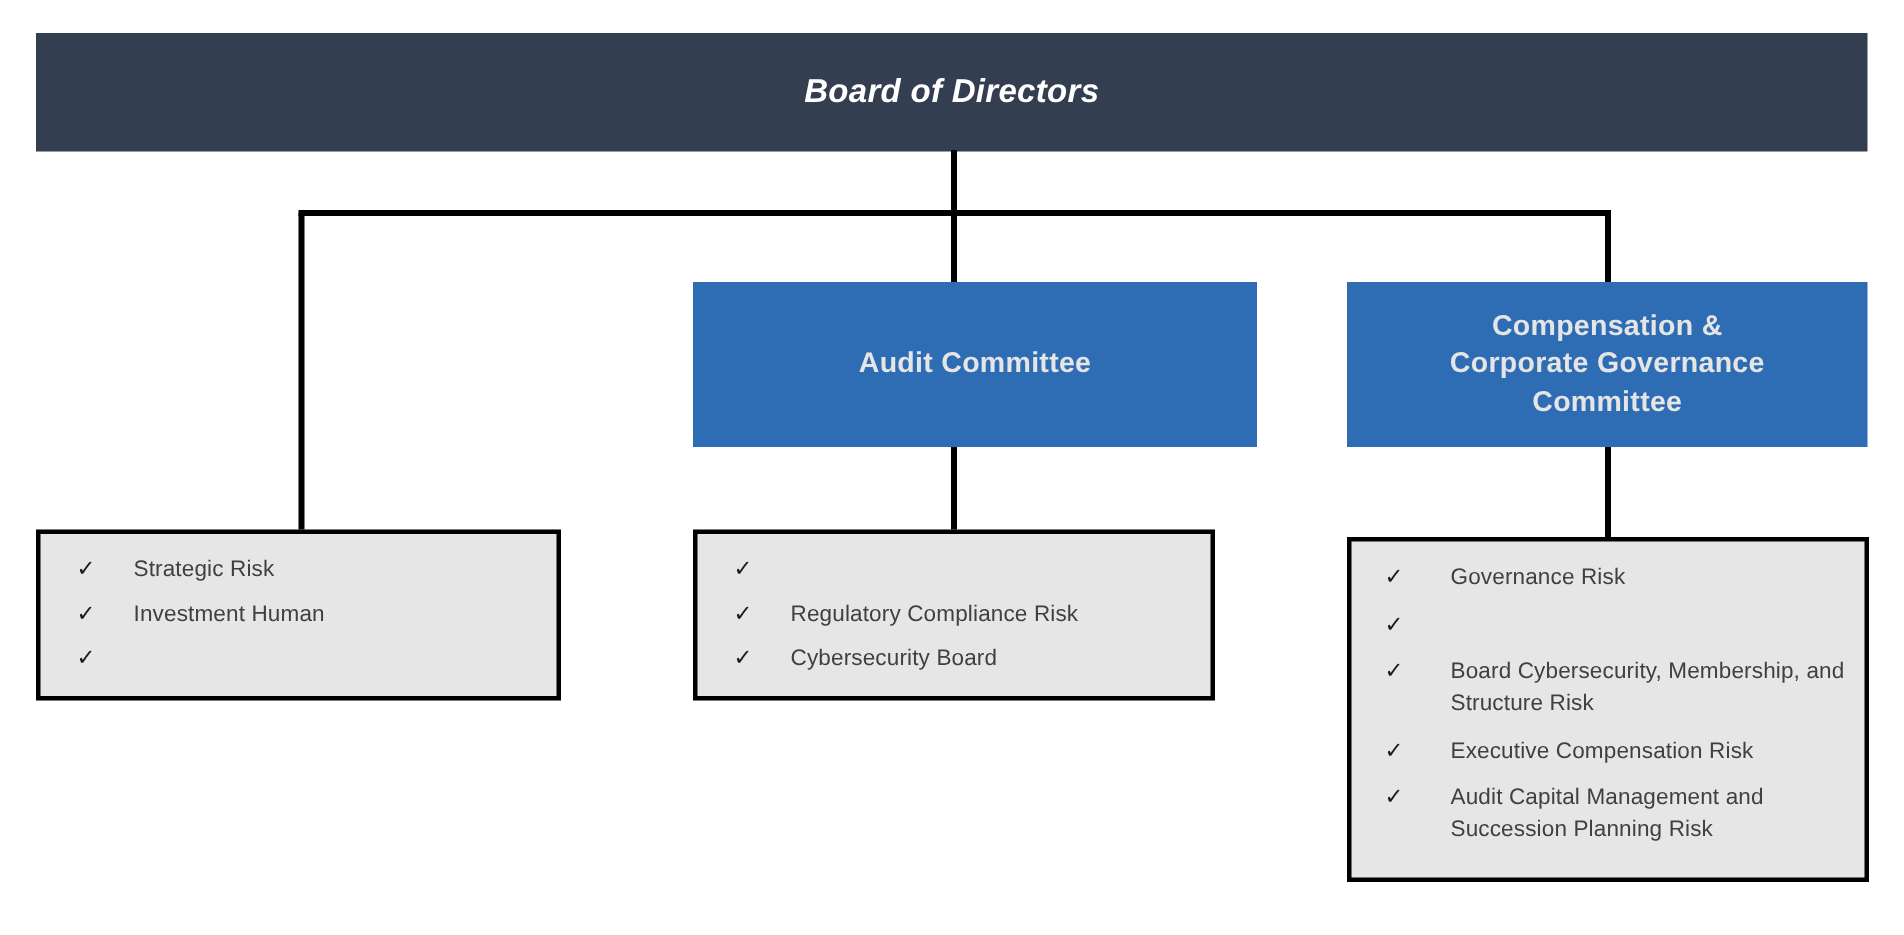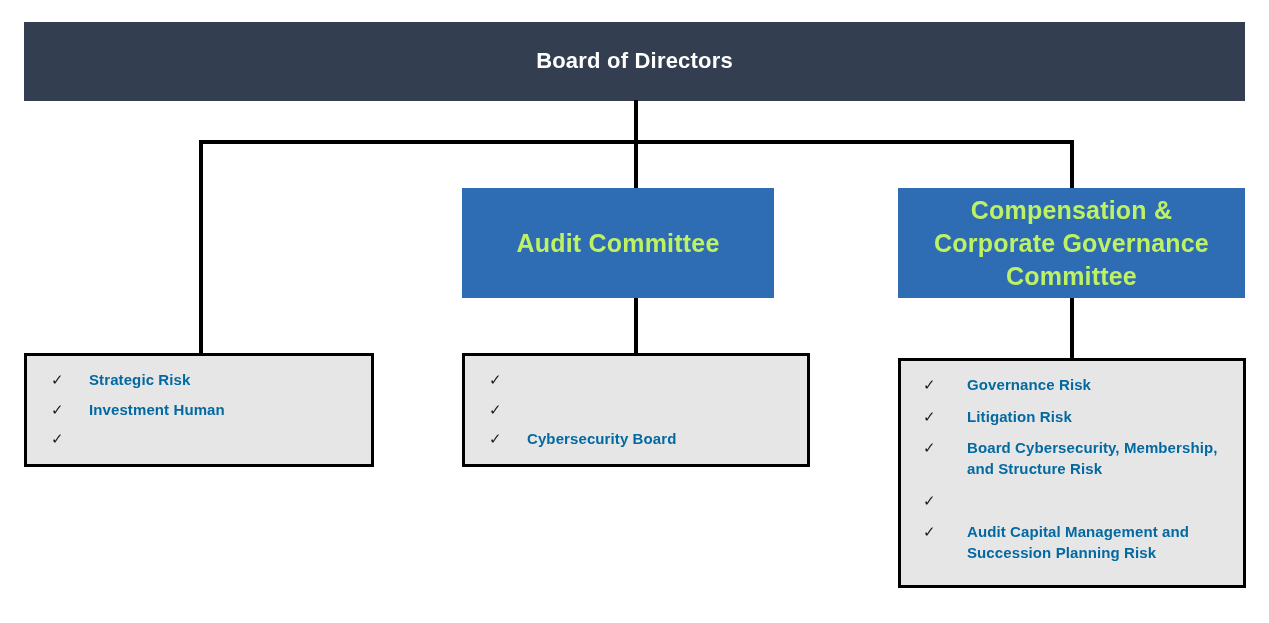--- a/index.html
+++ b/index.html
@@ -31,20 +31,21 @@
     justify-content: center;
     box-sizing: border-box;
   }
   .board-header-title {
     color: #ffffff;
     font-size: 22px;
     font-weight: bold;
     letter-spacing: 0.2px;
     text-align: center;
     line-height: 1.2;
+    font-style: italic;
   }
 
   
   .conn {
     position: absolute;
     background: #000000;
   }
   .conn-v-root   { left: 634px; top: 100px;  width: 4px;  height: 44px; }
   .conn-h-bus    { left: 199px; top: 140px;  width: 875px; height: 4px; }
   .conn-v-left   { left: 199px; top: 142px;  width: 4px;  height: 213px; }
@@ -57,29 +58,29 @@
   .committee-box {
     position: absolute;
     background: var(--blue, #2e6db4);
     display: flex;
     align-items: center;
     justify-content: center;
     box-sizing: border-box;
     padding: 6px 10px;
   }
   .committee-title {
-    color: #bef264;
-    font-size: 25px;
+    color: #e5e5e5;
+    font-size: 19px;
     font-weight: bold;
     text-align: center;
     line-height: 1.32;
     letter-spacing: 0.2px;
     white-space: pre-line;
   }
-  #committee-audit { left: 462px; top: 188px; width: 312px; height: 110px; }
+  #committee-audit { left: 462px; top: 188px; width: 376px; height: 110px; }
   #committee-comp  { left: 898px; top: 188px; width: 347px; height: 110px; }
 
   
   .risk-box {
     position: absolute;
     background: var(--gray, #e6e6e6);
     border: 3px solid #000000;
     box-sizing: border-box;
     padding: 14px 10px 14px 10px;
   }
@@ -105,22 +106,22 @@
     padding-left: 14px;
     box-sizing: border-box;
     font-size: 15px;
     line-height: 1.38;
     color: #1a1a1a;
     font-weight: normal;
   }
   .risk-label {
     flex: 1 1 auto;
     font-size: 15px;
-    font-weight: bold;
-    color: #0369a1;
+    font-weight: normal;
+    color: #404040;
     line-height: 1.38;
     letter-spacing: 0.1px;
   }
 
   
   #risk-box-comp .risk-item { margin-bottom: 11px; }
   #risk-box-comp .risk-check { padding-left: 12px; width: 56px; }
 </style>
 </head>
 <body>
@@ -165,44 +166,45 @@
     </ul>
   </div>
 
   <div class="risk-box" id="risk-box-audit">
     <ul class="risk-list">
       <li class="risk-item">
         <span class="risk-check">✓</span>
       </li>
       <li class="risk-item">
         <span class="risk-check">✓</span>
+        <span class="risk-label">Regulatory Compliance Risk</span>
       </li>
       <li class="risk-item">
         <span class="risk-check">✓</span>
         <span class="risk-label">Cybersecurity Board</span>
       </li>
     </ul>
   </div>
 
   <div class="risk-box" id="risk-box-comp">
     <ul class="risk-list">
       <li class="risk-item">
         <span class="risk-check">✓</span>
         <span class="risk-label">Governance Risk</span>
       </li>
       <li class="risk-item">
         <span class="risk-check">✓</span>
-        <span class="risk-label">Litigation Risk</span>
       </li>
       <li class="risk-item">
         <span class="risk-check">✓</span>
         <span class="risk-label">Board Cybersecurity, Membership, and Structure Risk</span>
       </li>
       <li class="risk-item">
         <span class="risk-check">✓</span>
+        <span class="risk-label">Executive Compensation Risk</span>
       </li>
       <li class="risk-item">
         <span class="risk-check">✓</span>
         <span class="risk-label">Audit Capital Management and Succession Planning Risk</span>
       </li>
     </ul>
   </div>
 
 </div>
 

